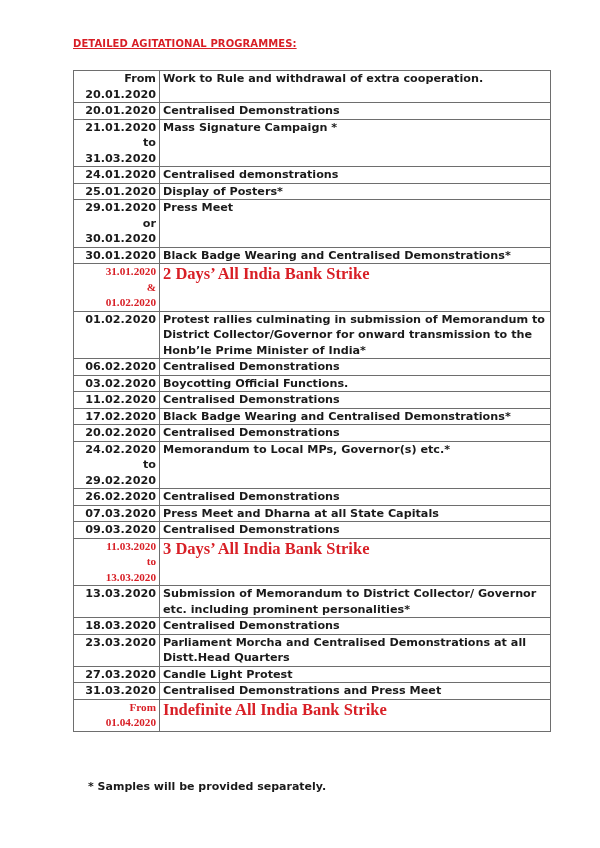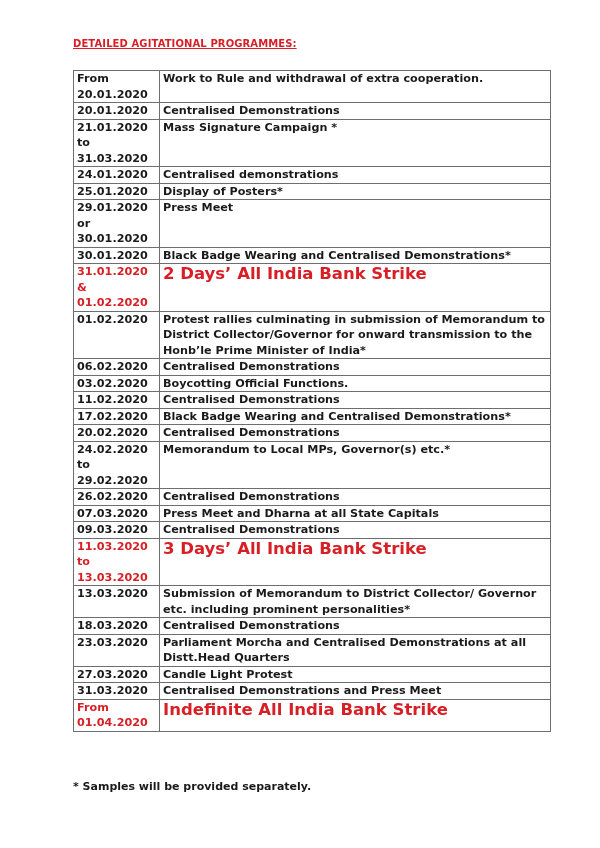--- a/index.html
+++ b/index.html
@@ -3,25 +3,25 @@
 <meta charset="utf-8">
 <style>
   html, body { margin:0; padding:0; background:#ffffff; }
   body { width:600px; height:848px; position:relative; overflow:hidden;
          font-family:"DejaVu Sans", sans-serif; color:#1a1a1a; }
   .heading { position:absolute; left:73px; top:38px; font-size:10px; font-weight:bold;
              color:#d81f26; text-decoration:underline; letter-spacing:0.1px; }
   table.prog { position:absolute; left:73px; top:70px; width:478px; border-collapse:collapse;
                font-size:11.2px; font-weight:bold; line-height:15.5px; }
   table.prog td { border:1.2px solid #6e6e6e; padding:0 3px; vertical-align:top; }
-  td.date { width:79px; white-space:pre-line; }
+  td.date { width:79px; white-space:pre-line;text-align:right; }
   td.desc { white-space:normal; }
-  tr.strike td { color:#d81f26; }
+  tr.strike td { color:#d81f26;font-family:Liberation Serif, serif; }
   tr.strike td.desc span { font-size:16.5px; line-height:20px; }
-  .footnote { position:absolute; left:73px; top:780px; font-size:11px; font-weight:bold; }
+  .footnote { position:absolute; left:88px; top:780px; font-size:11px; font-weight:bold; }
 </style>
 </head>
 <body>
 
 <div class="heading">DETAILED AGITATIONAL PROGRAMMES:</div>
 
 <table class="prog">
   <tbody id="prog-body">
       <tr>
         <td class="date">From

